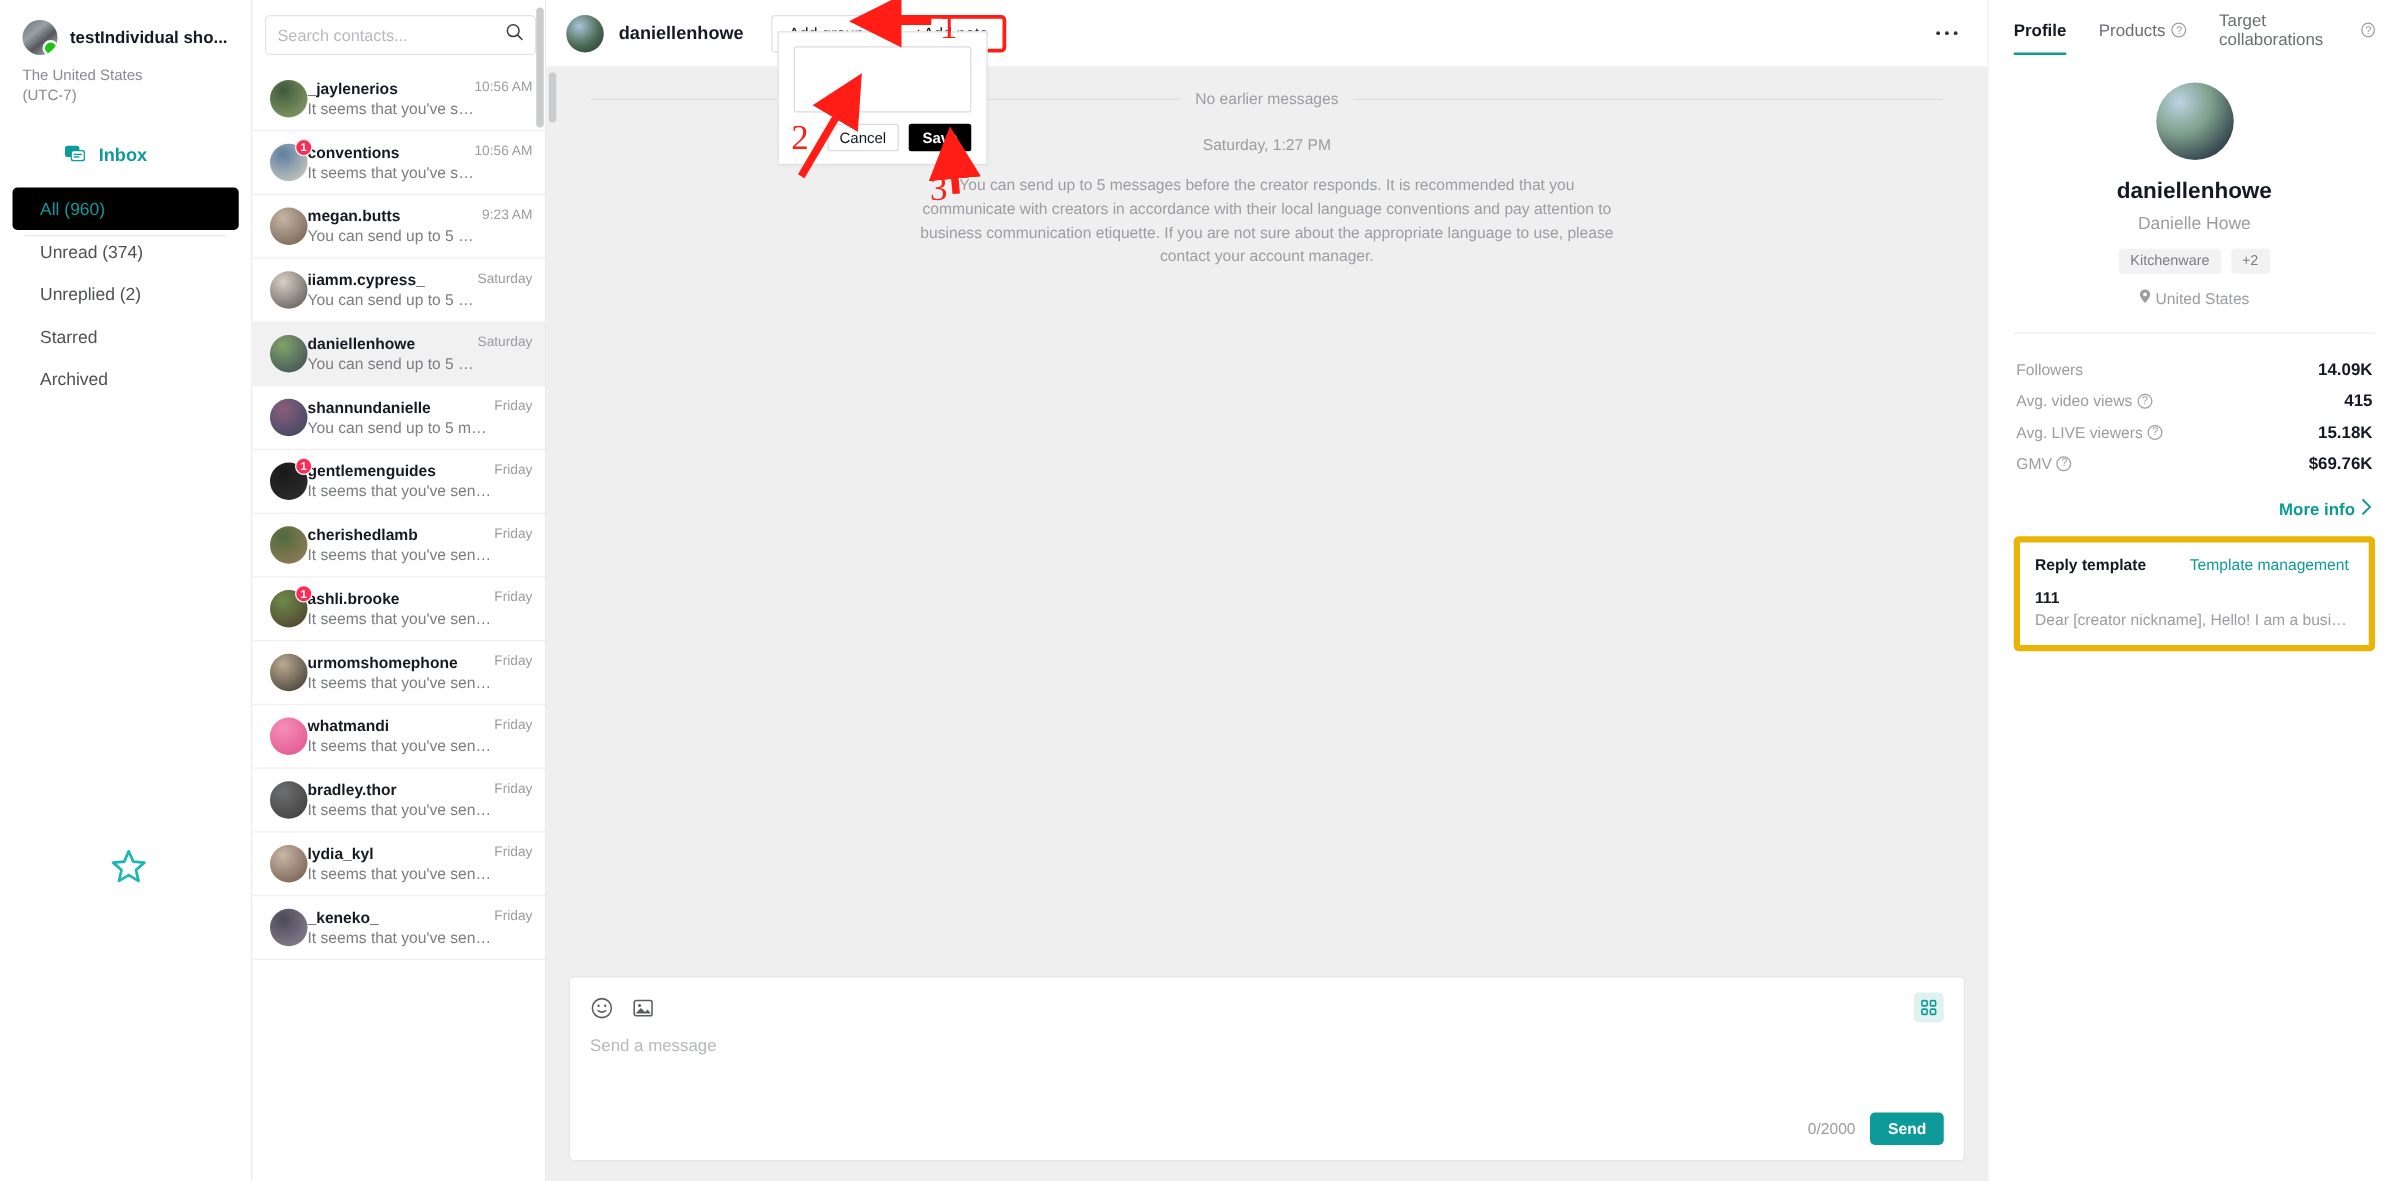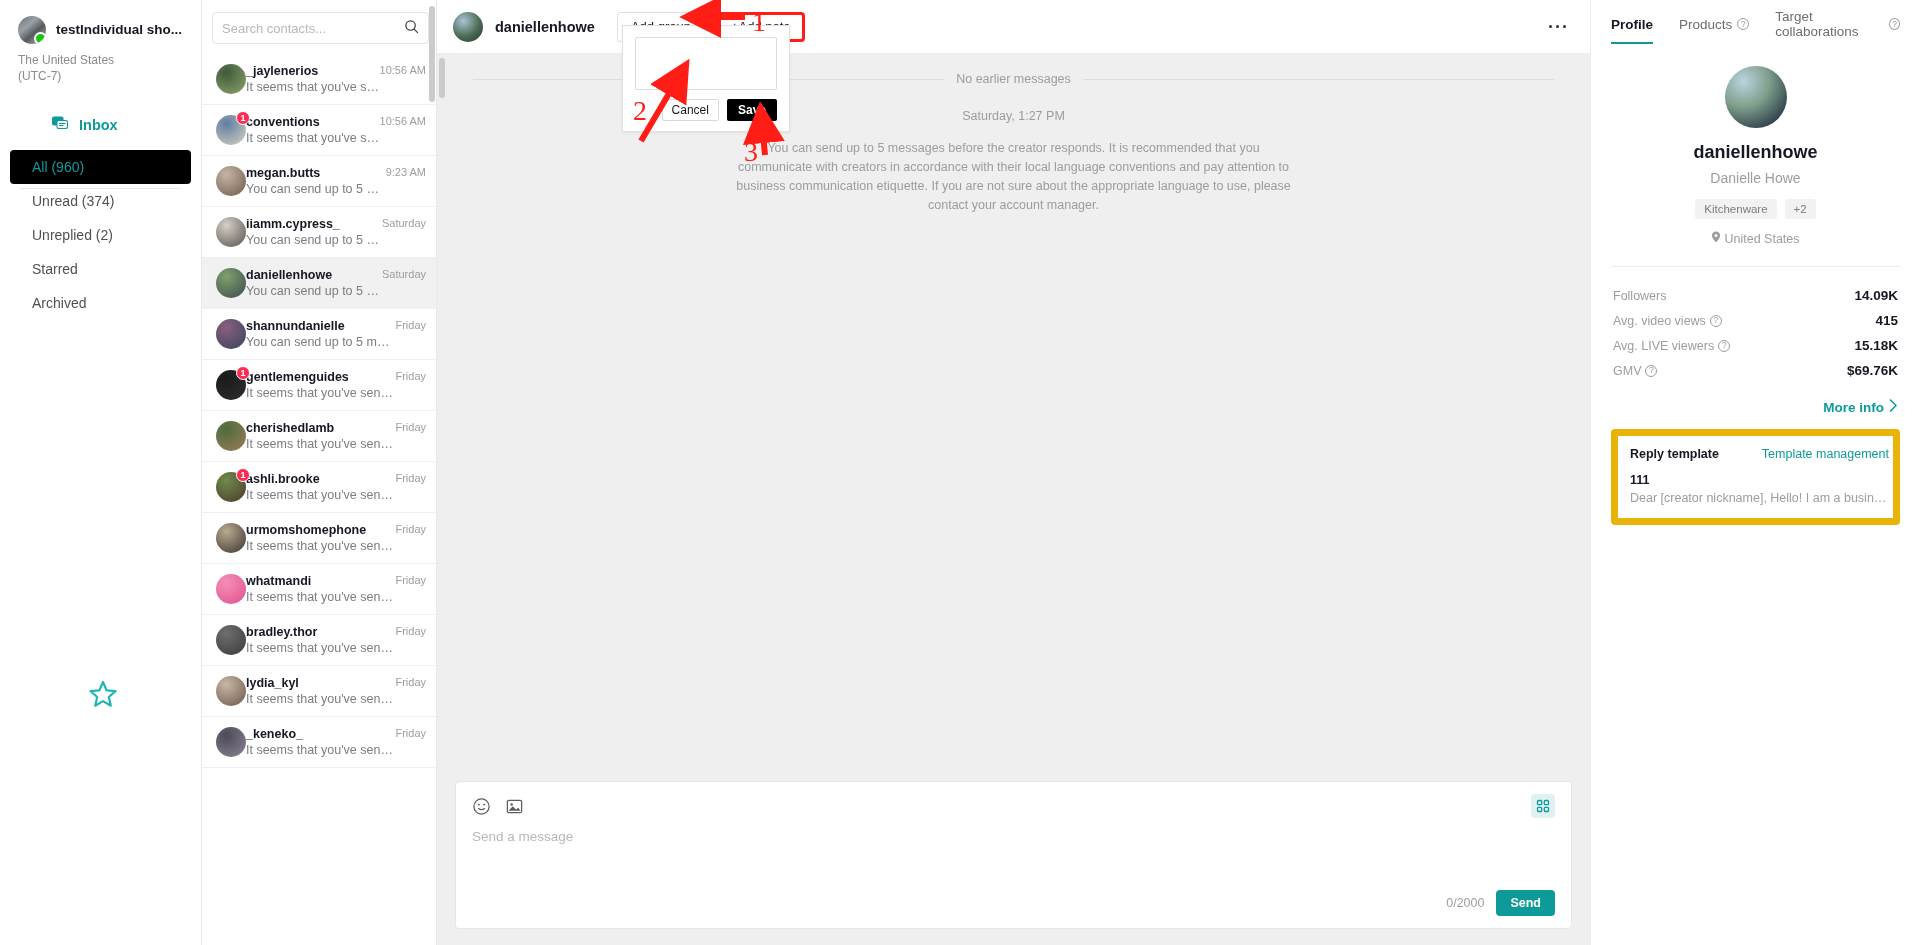--- a/index.html
+++ b/index.html
@@ -173,22 +173,22 @@
   .hr { height: 1px; background: #ededed; margin: 20px 20px 0 20px; }
   .stats { padding: 16px 22px 0 22px; }
   .srow { display: flex; align-items: center; justify-content: space-between; height: 25px; }
   .slabel { font-size: 12.5px; color: #9b9da0; display: flex; align-items: center; gap: 4px; }
   .sval { font-size: 13.5px; font-weight: 700; color: #161823; }
   .moreinfo {
     display: flex; align-items: flex-end; justify-content: flex-end; gap: 5px;
     padding: 16px 22px 0 22px; color: #0f9a9a; font-size: 13.5px; font-weight: 700; cursor: pointer;
   }
   .tmpl-card {
-    margin: 14px 20px 0 20px; border: 7px solid #eab308; border-radius: 4px;
-    padding: 11px 4px 13px 12px;
+    margin: 14px 20px 0 20px; border: 5px solid #eab308; border-radius: 4px;
+    padding: 11px 16px 13px 12px;
   }
   .tmpl-head { display: flex; align-items: center; justify-content: space-between; }
   .tmpl-title { font-size: 12.5px; font-weight: 700; color: #161823; }
   .tmpl-link { font-size: 12.5px; color: #0f9a9a; cursor: pointer; }
   .tmpl-name { font-size: 12.5px; font-weight: 700; color: #161823; margin-top: 12px; }
   .tmpl-body { font-size: 12.5px; color: #9b9da0; margin-top: 4px; white-space: nowrap; overflow: hidden; text-overflow: ellipsis; }
 
   
   .note-pop {
     position: absolute; left: 622px; top: 25px; width: 168px; height: 107px;

